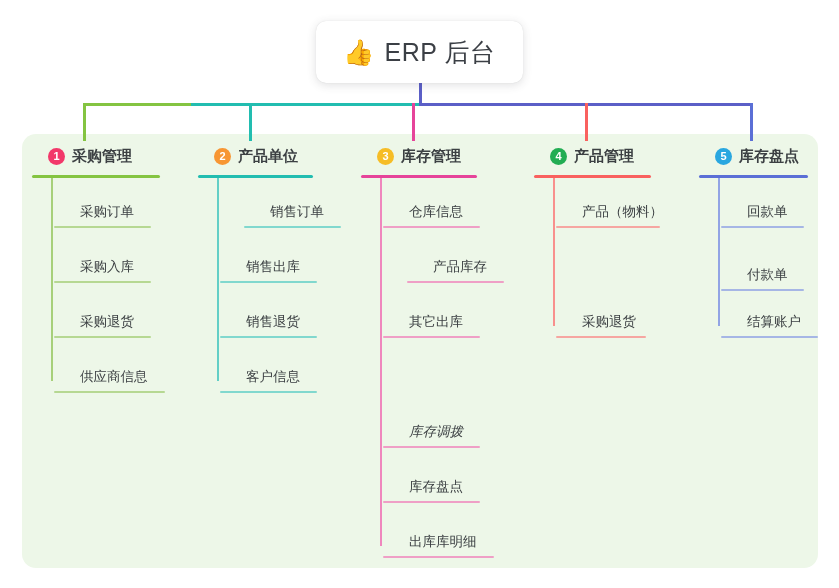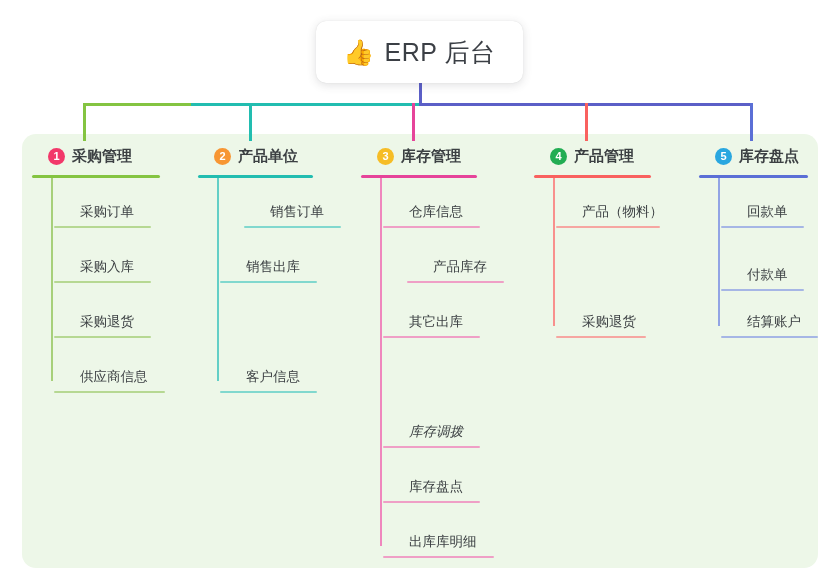--- a/index.html
+++ b/index.html
@@ -188,20 +188,24 @@
     <div class="spine" style="top:35px; height:203px; background:#63cfc6;"></div>
 
     <div class="leaf" style="top:60px; width:97px;padding-left:24px;">
       <div class="leaf-label">销售订单</div>
       <div class="leaf-rule" style="background:#63cfc6;"></div>
     </div>
     <div class="leaf" style="top:115px; width:97px;">
       <div class="leaf-label">销售出库</div>
       <div class="leaf-rule" style="background:#63cfc6;"></div>
     </div>
+    <div class="leaf" style="top:170px; width:97px;">
+      <div class="leaf-label">销售退货</div>
+      <div class="leaf-rule" style="background:#63cfc6;"></div>
+    </div>
     <div class="leaf" style="top:225px; width:97px;">
       <div class="leaf-label">客户信息</div>
       <div class="leaf-rule" style="background:#63cfc6;"></div>
     </div>
   </div>
 
   <div class="column" style="left:361px; width:116px;">
     <div class="col-header">
       <span class="badge" style="background:#f6bd26;">3</span>
       <span class="col-title">库存管理</span>

